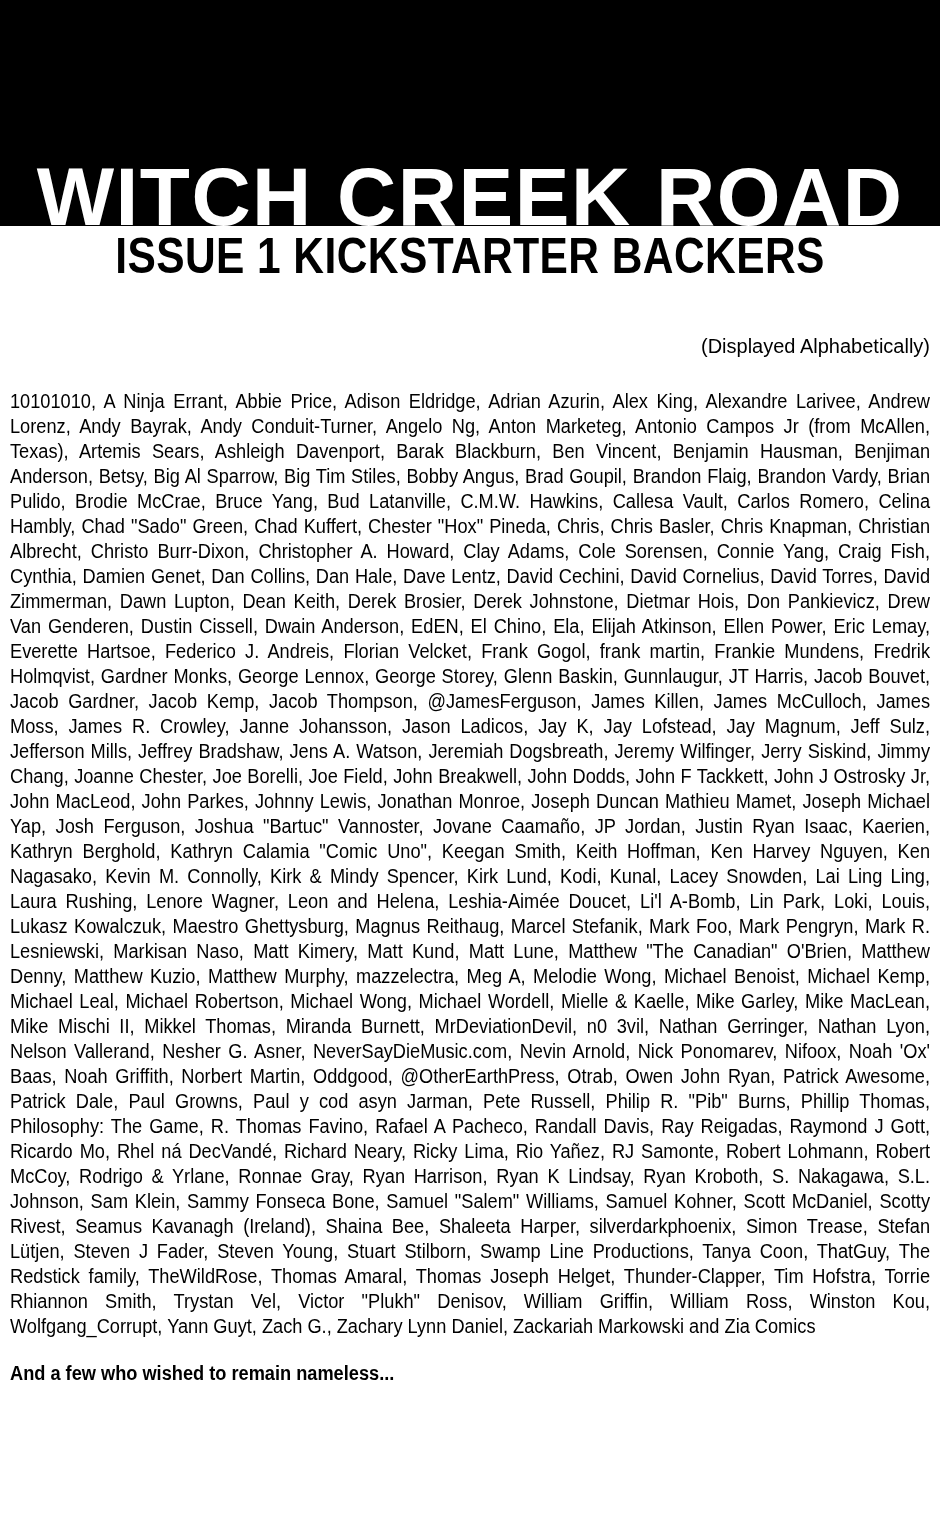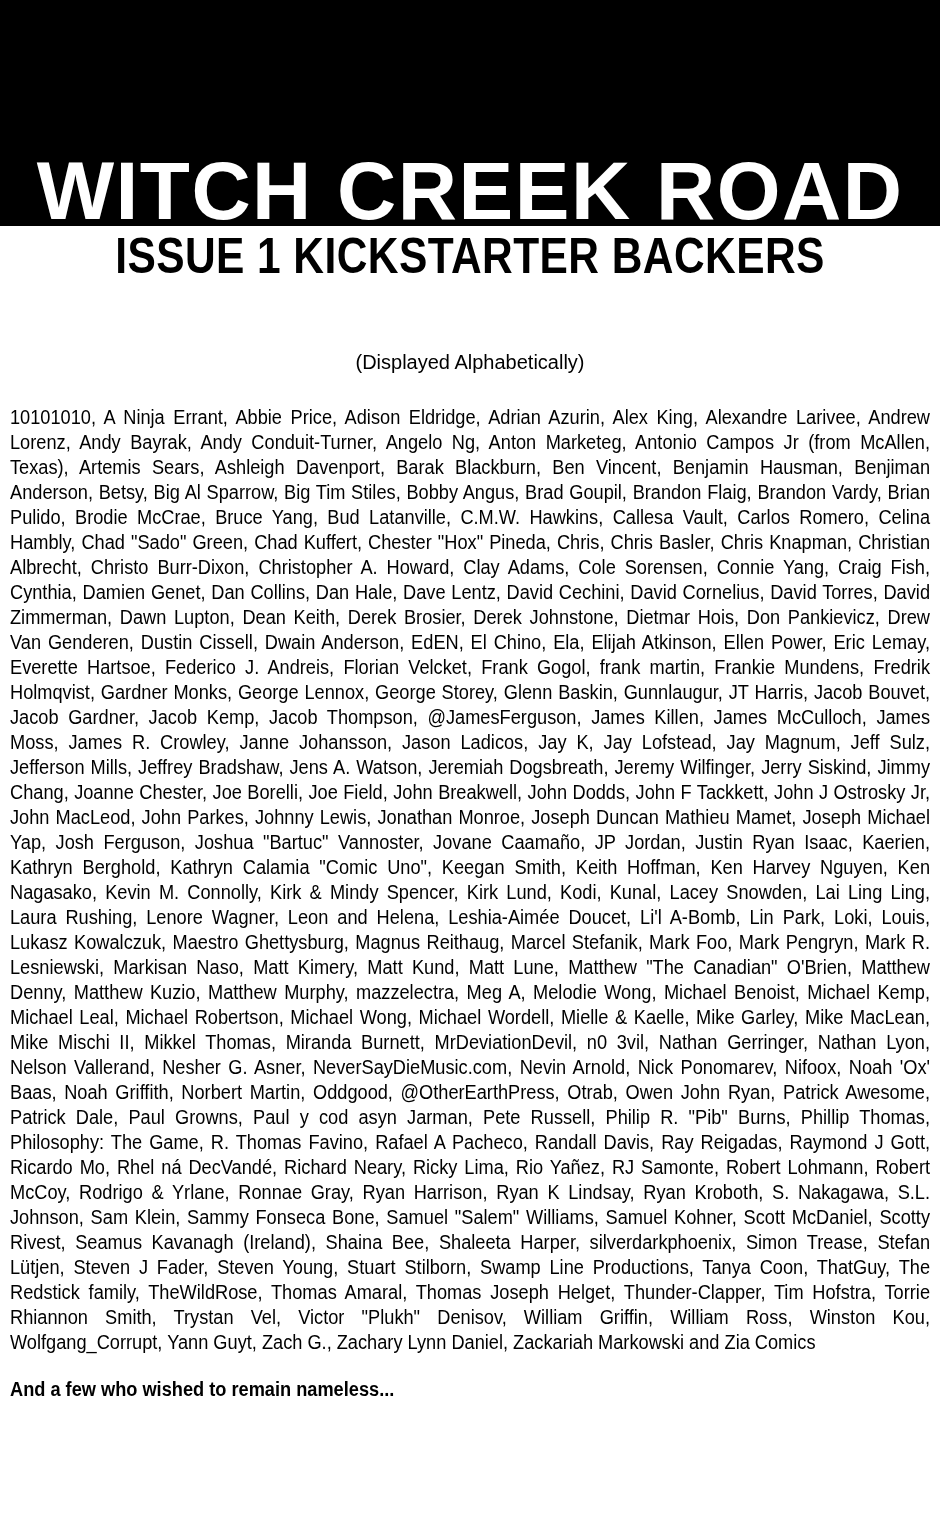--- a/index.html
+++ b/index.html
@@ -16,21 +16,21 @@
 
   .band {
     position: absolute;
     top: 0; left: 0;
     width: 940px; height: 226px;
     background: #000000;
   }
 
   .title {
     position: absolute;
-    top: 150px; left: 0;
+    top: 156px; left: 0;
     width: 940px;
     margin: 0;
     text-align: center;
     white-space: nowrap;
     font-weight: bold;
     font-size: 82px;
     line-height: 82px;
     letter-spacing: 1.5px;
     color: #ffffff;
     mix-blend-mode: difference; 
@@ -52,22 +52,22 @@
     color: #000000;
   }
 
   .content {
     position: absolute;
     top: 334px; left: 10px;
     width: 920px;
   }
 
   .note {
-    margin: 16px;
-    text-align: center;
+    margin: 0;
+    text-align: right;
     font-size: 20px;
     line-height: 25px;
     color: #000000;
   }
 
   .backers {
     margin: 30px 0 0 0;
     width: 1011px;               
     transform: scaleX(0.91);     
     transform-origin: 0 0;

